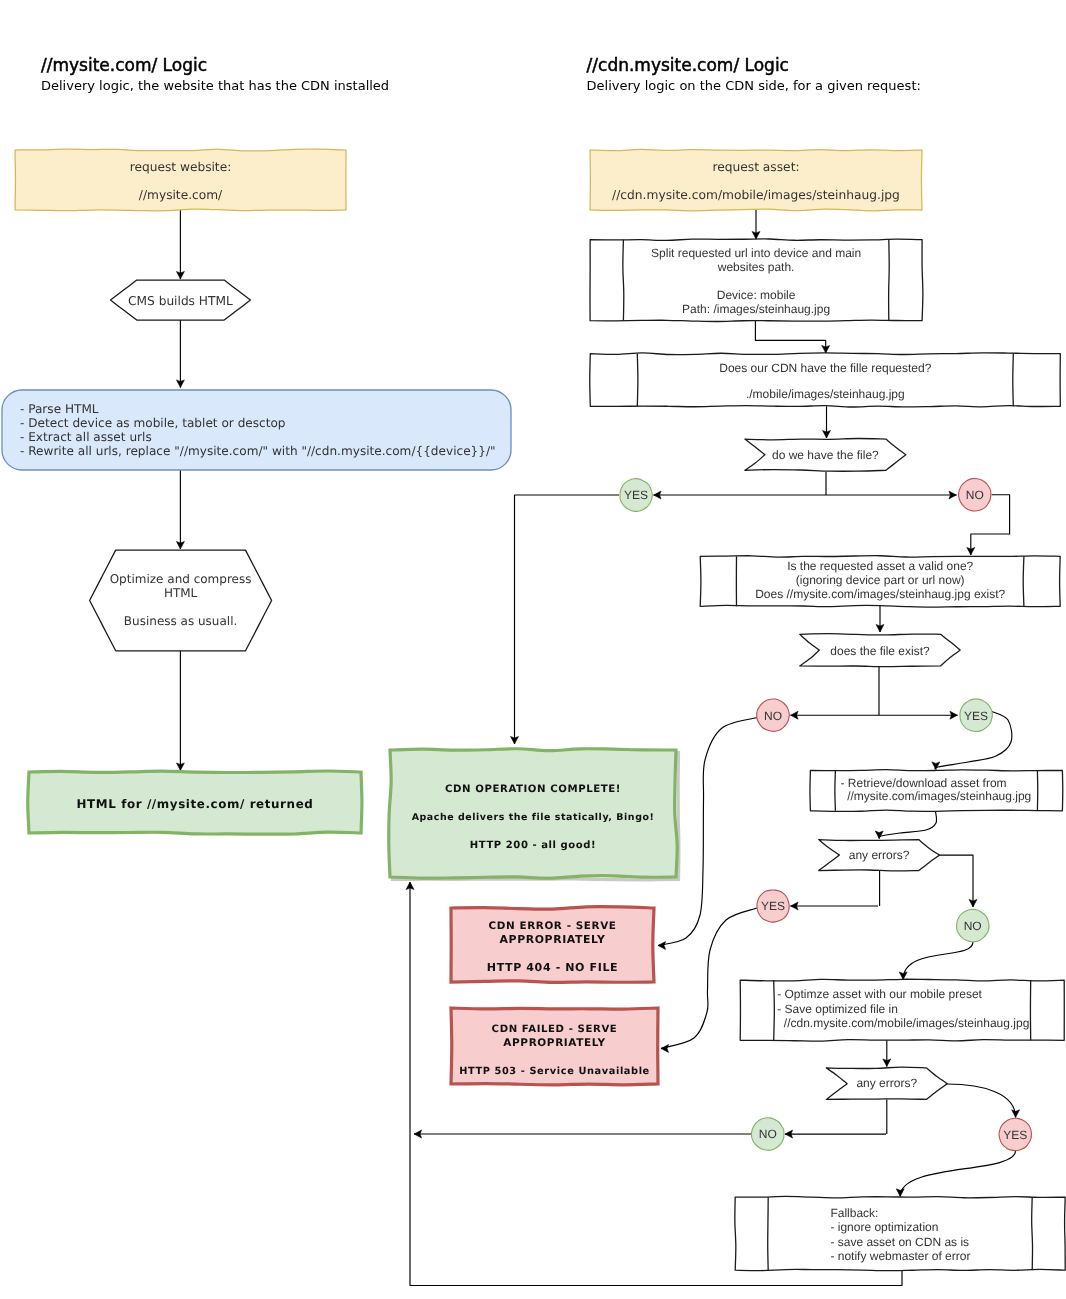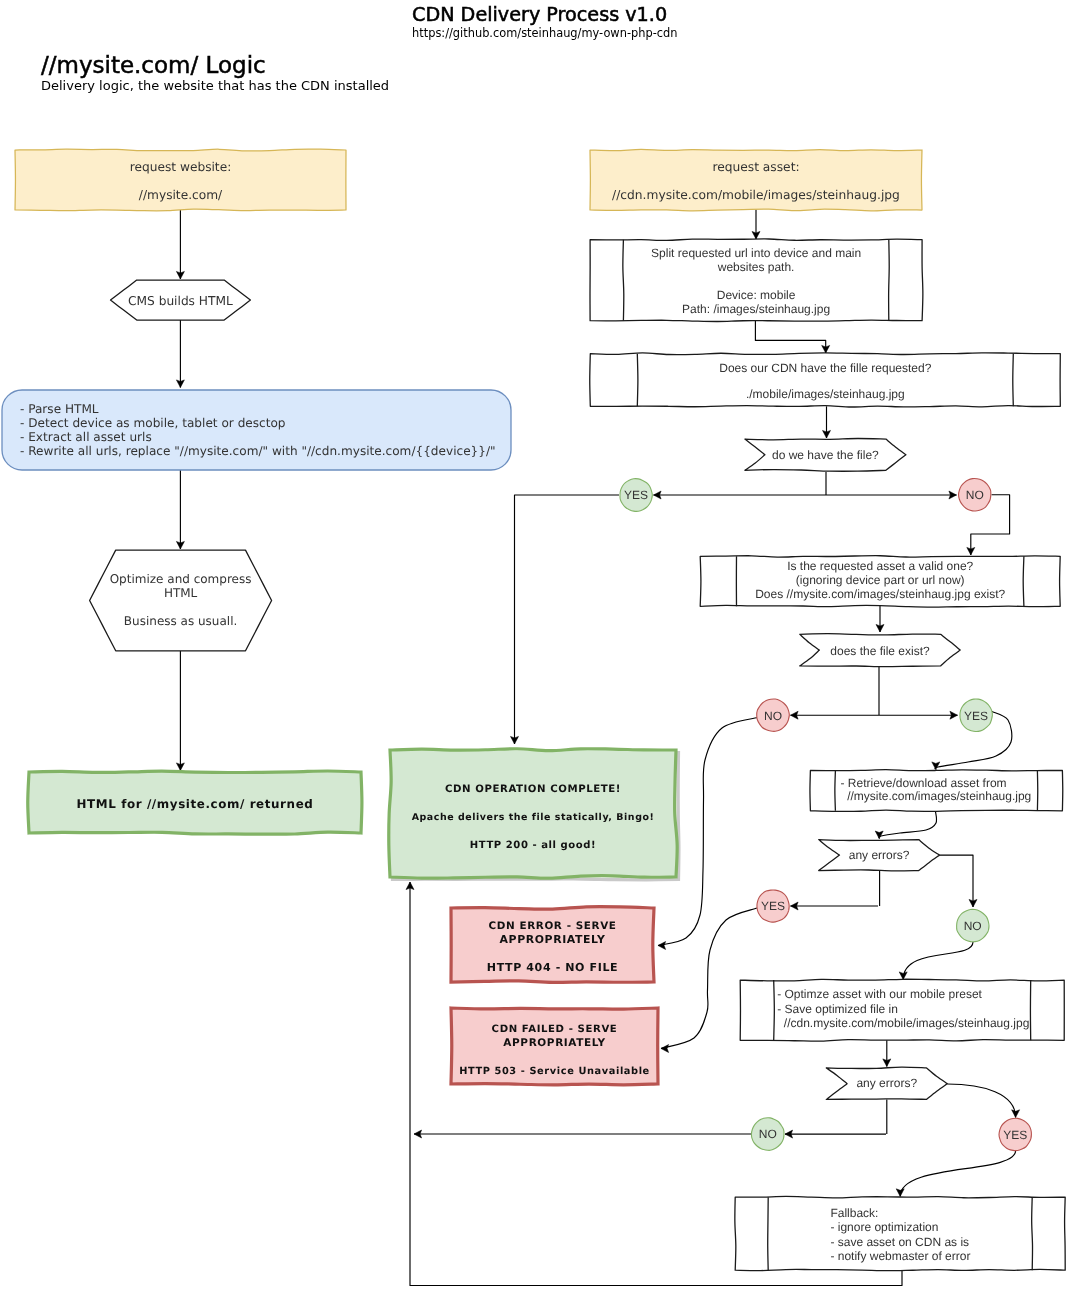--- a/index.html
+++ b/index.html
@@ -11,21 +11,21 @@
   svg#diagram{position:absolute;left:0;top:0;width:1066px;height:1299px;display:block;
               shape-rendering:geometricPrecision;}
   #diagram text{fill:#333;text-rendering:geometricPrecision;
                 -webkit-font-smoothing:antialiased;}
   #diagram text.ff-dv{font-family:"DejaVu Sans",sans-serif;}
   #diagram text.ff-lb{font-family:"Liberation Sans",sans-serif;}
   #diagram text.hand{font-family:"DejaVu Sans",sans-serif;font-weight:bold;fill:#111;}
   .hdr{position:absolute;color:#000;font-family:"DejaVu Sans",sans-serif;white-space:nowrap;}
   .t-main{font-size:19.2px;line-height:19.2px;-webkit-text-stroke:0.55px #000;}
   .t-sub {font-size:11.4px;line-height:11.4px;margin-top:4px;}
-  .c-main{font-size:23px;line-height:19.3px;-webkit-text-stroke:0.5px #000;}
+  .c-main{font-size:17px;line-height:19.3px;-webkit-text-stroke:0.5px #000;}
   .c-sub {font-size:13px;line-height:11.4px;margin-top:4.5px;}
   #hdr-title{left:412px;top:5px;}
   #hdr-col0{left:41px;top:56px;}
   #hdr-col1{left:586.6px;top:56px;}
 </style>
 </head>
 <body>
 
 <div id="stage">
 
@@ -302,24 +302,24 @@
         <g>
           <path d="M 451.00 1008.00 C 456.75 1007.98,474.00 1007.97,485.50 1007.89 C 497.00 1007.82,508.50 1007.54,520.00 1007.55 C 531.50 1007.56,543.00 1007.87,554.50 1007.96 C 566.00 1008.06,577.50 1008.20,589.00 1008.15 C 600.50 1008.10,612.00 1007.67,623.50 1007.64 C 635.00 1007.62,652.25 1007.94,658.00 1008.00 C 658.05 1014.33,658.29 1033.33,658.29 1046.00 C 658.29 1058.67,658.05 1077.67,658.00 1084.00 C 652.25 1083.96,635.00 1083.80,623.50 1083.73 C 612.00 1083.67,600.50 1083.49,589.00 1083.61 C 577.50 1083.72,566.00 1084.28,554.50 1084.41 C 543.00 1084.53,531.50 1084.45,520.00 1084.34 C 508.50 1084.24,497.00 1083.83,485.50 1083.77 C 474.00 1083.71,456.75 1083.96,451.00 1084.00 C 451.00 1077.67,451.03 1058.67,451.03 1046.00 C 451.03 1033.33,451.00 1014.33,451.00 1008.00 Z" fill="#f7cdcd" stroke="none"></path>
           <path d="M 451.00 1008.00 C 456.75 1008.16,474.00 1008.90,485.50 1008.96 C 497.00 1009.03,508.50 1008.44,520.00 1008.41 C 531.50 1008.38,543.00 1008.74,554.50 1008.80 C 566.00 1008.86,577.50 1008.72,589.00 1008.78 C 600.50 1008.83,612.00 1009.26,623.50 1009.13 C 635.00 1009.00,652.25 1008.19,658.00 1008.00 C 657.95 1014.33,657.69 1033.33,657.69 1046.00 C 657.69 1058.67,657.95 1077.67,658.00 1084.00 C 652.25 1084.13,635.00 1084.80,623.50 1084.80 C 612.00 1084.81,600.50 1084.03,589.00 1084.04 C 577.50 1084.05,566.00 1084.85,554.50 1084.88 C 543.00 1084.91,531.50 1084.46,520.00 1084.24 C 508.50 1084.01,497.00 1083.58,485.50 1083.54 C 474.00 1083.51,456.75 1083.92,451.00 1084.00 C 451.13 1077.67,451.77 1058.67,451.77 1046.00 C 451.77 1033.33,451.13 1014.33,451.00 1008.00 Z" fill="none" stroke="#b85450" stroke-width="3.2" stroke-linejoin="miter" stroke-linecap="square"></path>
           <text x="554.5" y="1032.3" text-anchor="middle" font-size="10.15" letter-spacing="0.6" class="hand ff-dv" font-weight="bold" fill="#111" xml:space="preserve">CDN FAILED - SERVE</text>
           <text x="554.5" y="1046.3" text-anchor="middle" font-size="10.5" letter-spacing="0.6" class="hand ff-dv" font-weight="bold" fill="#111" xml:space="preserve">APPROPRIATELY</text>
           <text x="554.5" y="1074.3" text-anchor="middle" font-size="9.8" letter-spacing="0.6" class="hand ff-dv" font-weight="bold" fill="#111" xml:space="preserve">HTTP 503 - Service Unavailable</text>
         </g>
       </g>
   </svg>
 
-  <div class="hdr" id="hdr-title">
-    <div class="t-main">CDN Delivery Process v1.0</div>
-    <div class="t-sub">https://github.com/steinhaug/my-own-php-cdn</div>
-  </div>
 
   <div class="hdr" id="hdr-col0">
     <div class="c-main">//mysite.com/ Logic</div>
     <div class="c-sub">Delivery logic, the website that has the CDN installed</div>
   </div>
 
+  <div class="hdr" id="hdr-col1">
+    <div class="c-main">//cdn.mysite.com/ Logic</div>
+    <div class="c-sub">Delivery logic on the CDN side, for a given request:</div>
+  </div>
 
 </div>
 
 </body></html>

